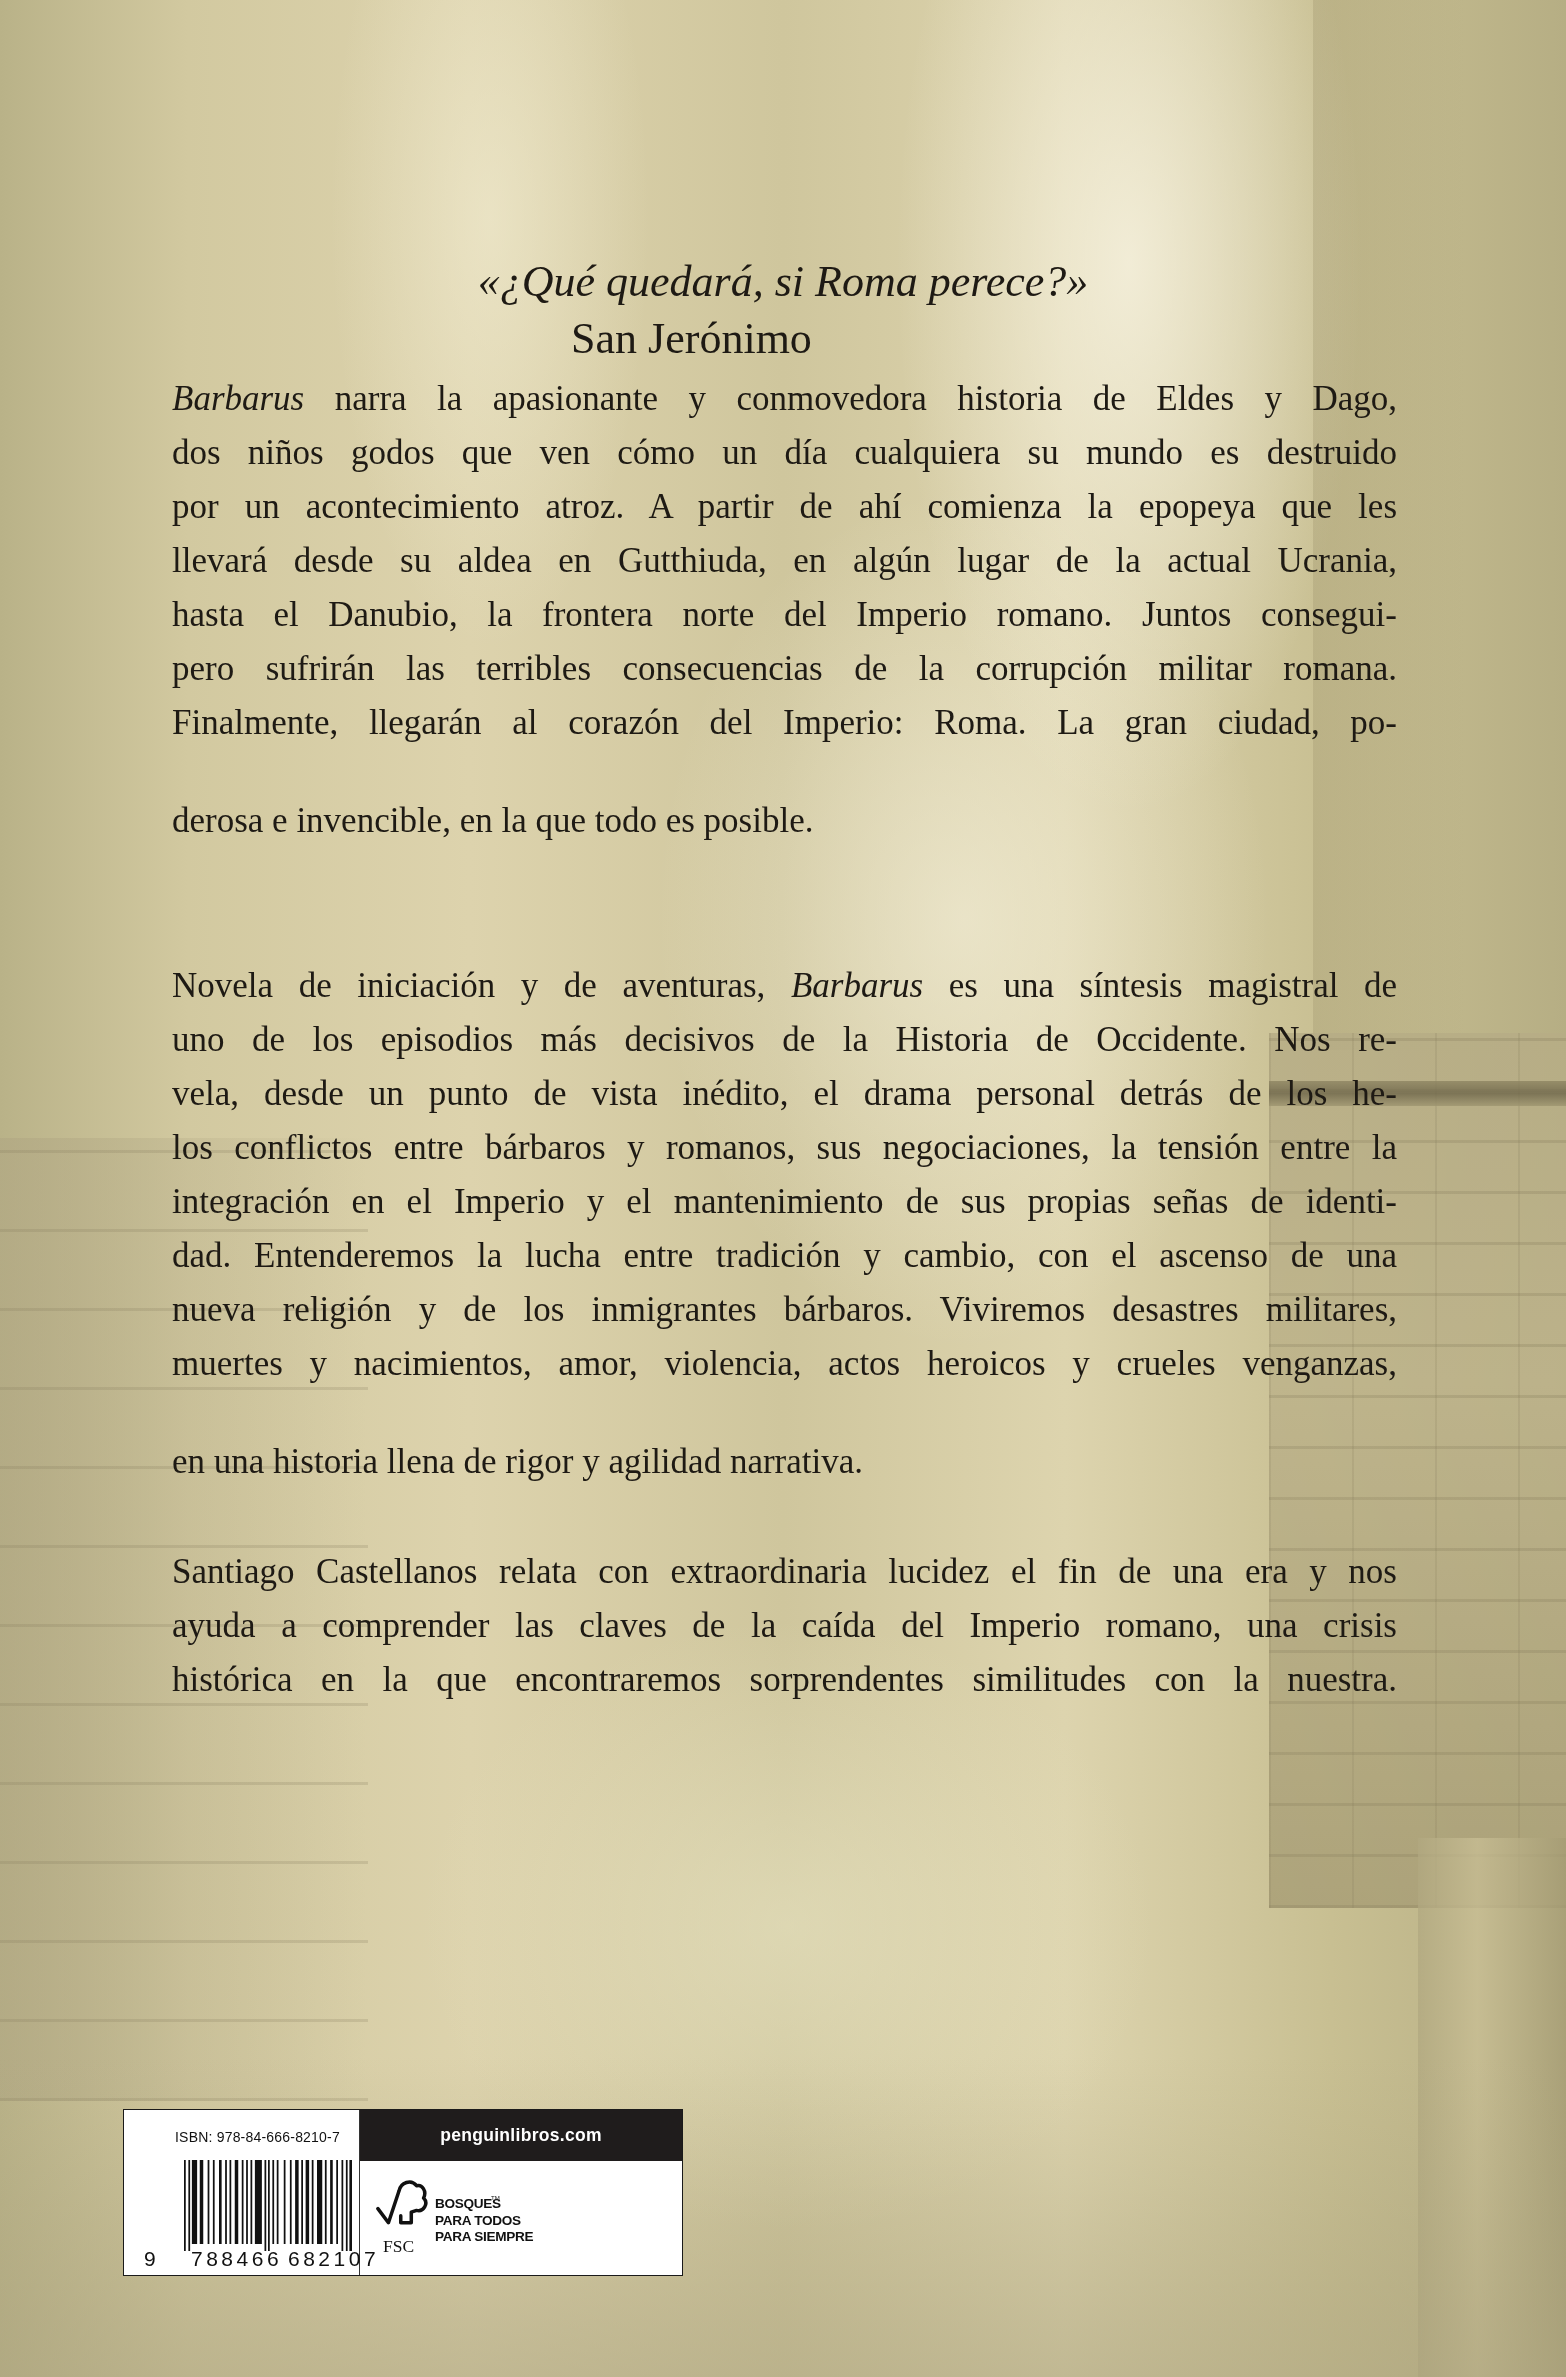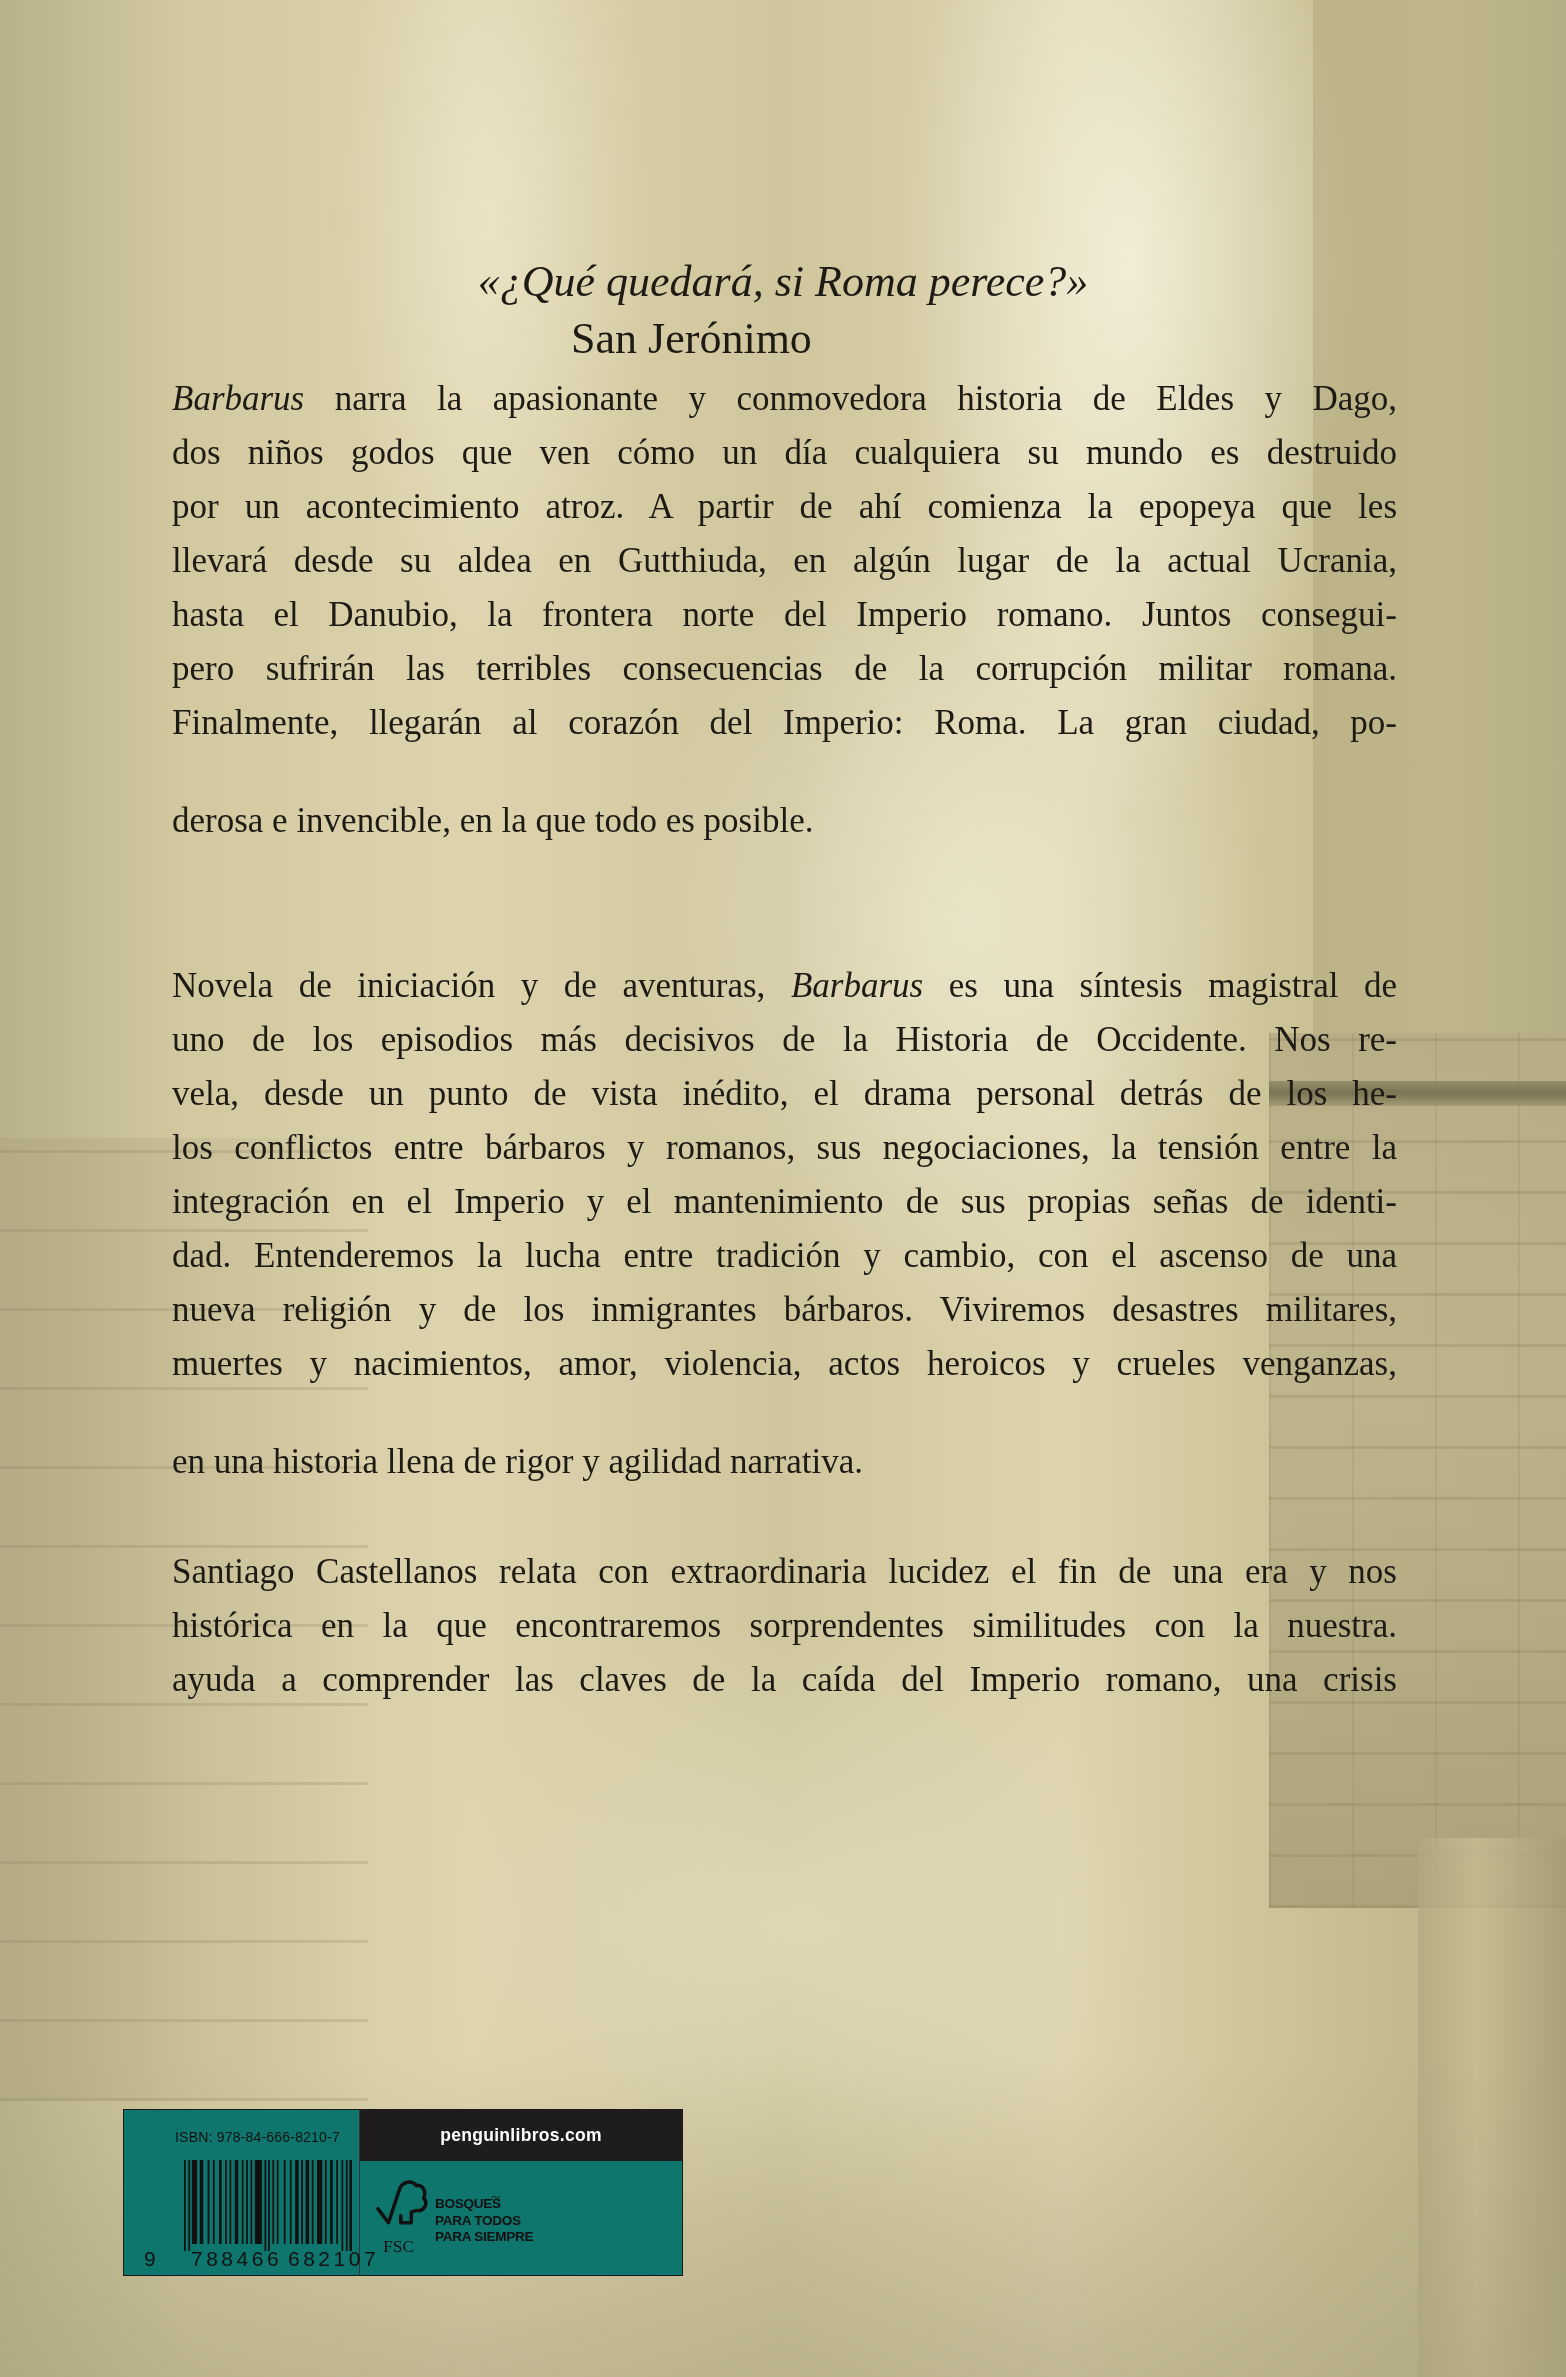--- a/index.html
+++ b/index.html
@@ -65,21 +65,21 @@
   }
   .body-text .ln { display:block; white-space:nowrap; text-align:justify; text-align-last:justify; }
   .body-text .ln.last { text-align-last:left;margin-top:44px; }
   .p1 { top:372px; }
   .p2 { top:959px; }
   .p3 { top:1545px; }
   em { font-style:italic; }
 
   .isbn-box {
     position:absolute; left:123px; top:2109px; width:558px; height:165px;
-    border:1.8px solid #1a1a1a; background:#0f766e; display:flex;
+    border:1.8px solid #1a1a1a; background:#ffffff; display:flex;
   }
   .barcode-panel { width:235px; height:165px; position:relative; border-right:0.9px solid #333; }
   .isbn-label {
     position:absolute; top:19px; left:51px;
     font-family:"Liberation Sans","DejaVu Sans",sans-serif; font-size:14px; color:#111; letter-spacing:0.2px;
   }
   .bars { position:absolute; left:60px; top:50px; width:168px; height:91px; }
   .bar-digits {
     position:absolute; top:137px; left:20px;
     font-family:"Liberation Sans","DejaVu Sans",sans-serif; font-size:21px; color:#111;
@@ -141,22 +141,22 @@
   <span class="ln">los conflictos entre bárbaros y romanos, sus negociaciones, la tensión entre la</span>
   <span class="ln">integración en el Imperio y el mantenimiento de sus propias señas de identi-</span>
   <span class="ln">dad. Entenderemos la lucha entre tradición y cambio, con el ascenso de una</span>
   <span class="ln">nueva religión y de los inmigrantes bárbaros. Viviremos desastres militares,</span>
   <span class="ln">muertes y nacimientos, amor, violencia, actos heroicos y crueles venganzas,</span>
   <span class="ln last">en una historia llena de rigor y agilidad narrativa.</span>
 </div>
 
 <div class="body-text p3">
   <span class="ln">Santiago Castellanos relata con extraordinaria lucidez el fin de una era y nos</span>
+  <span class="ln">ayuda a comprender las claves de la caída del Imperio romano, una crisis</span>
   <span class="ln">histórica en la que encontraremos sorprendentes similitudes con la nuestra.</span>
-  <span class="ln">ayuda a comprender las claves de la caída del Imperio romano, una crisis</span>
 </div>
 
 <div class="isbn-box">
   <div class="barcode-panel">
     <div class="isbn-label">ISBN: 978-84-666-8210-7</div>
     <svg class="bars" viewBox="0 0 192 104" preserveAspectRatio="none">
       <g fill="#111">
         <rect x="0" y="0" width="2" height="104"></rect>
           <rect x="5" y="0" width="2" height="104"></rect>
         <rect x="9" y="0" width="6" height="96"></rect>

